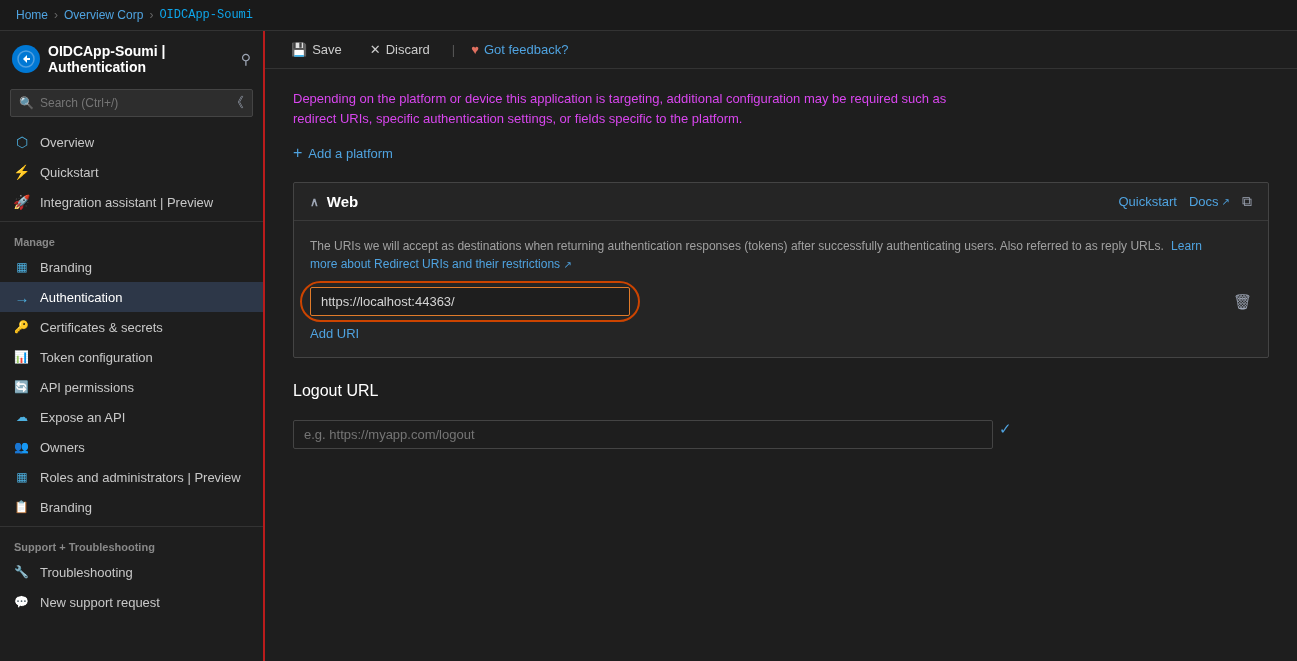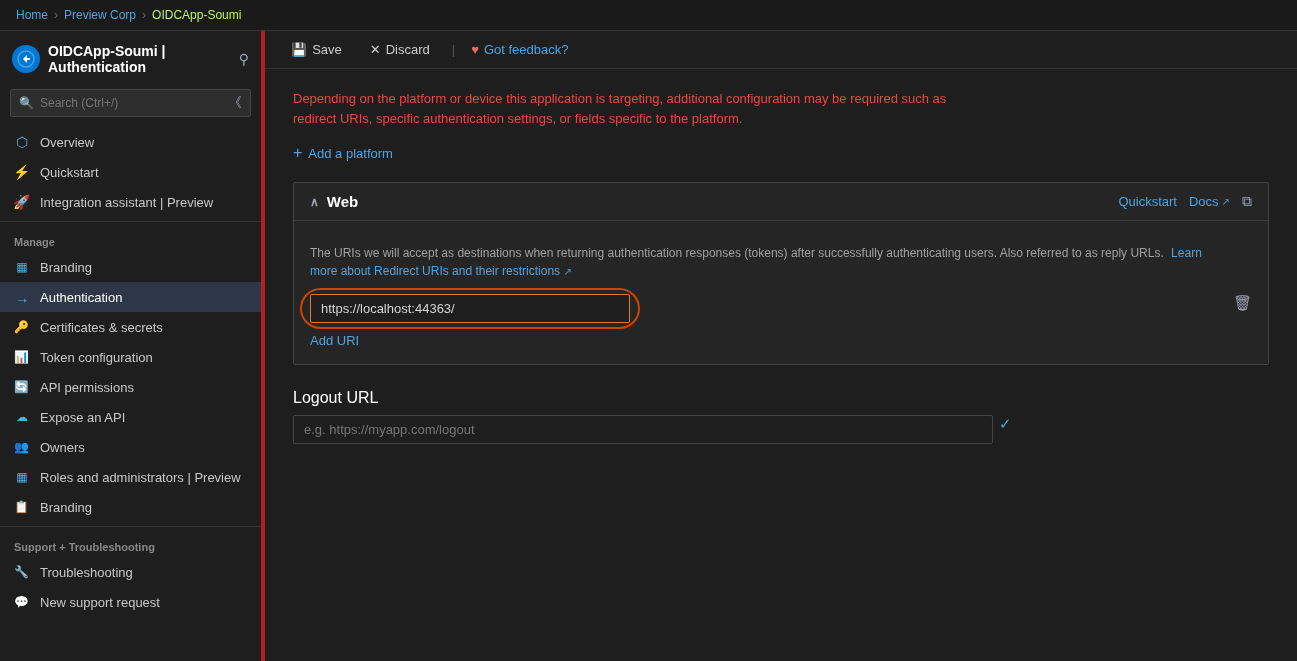--- a/index.html
+++ b/index.html
@@ -2,27 +2,27 @@
 <html><head>
   <meta charset="utf-8">
   <style>
     * { box-sizing: border-box; margin: 0; padding: 0; }
     body { font-family: 'Segoe UI', sans-serif; background: #1a1a1a; color: #d4d4d4; font-size: 13px; display: flex; flex-direction: column; height: 661px; overflow: hidden; }
     
     
     .breadcrumb-bar { background: #1a1a1a; padding: 8px 16px; display: flex; align-items: center; gap: 6px; font-size: 12px; color: #9da5b4; border-bottom: 1px solid #333; }
     .breadcrumb-bar a { color: #4fa3e0; text-decoration: none; }
     .breadcrumb-bar .sep { color: #666; }
-    .breadcrumb-bar .current { color: #bef264; }
+    .breadcrumb-bar .current { color: #0ea5e9; font-family: Liberation Mono, monospace; }
 
     
     .main-layout { display: flex; flex: 1; overflow: hidden; }
 
     
-    .sidebar { width: 265px; background: #1e1e1e; border-right: 4px solid #b91c1c; display: flex; flex-direction: column; overflow-y: auto; flex-shrink: 0; }
+    .sidebar { width: 265px; background: #1e1e1e; border-right: 2px solid #b91c1c; display: flex; flex-direction: column; overflow-y: auto; flex-shrink: 0; }
     
     
     .app-title-area { padding: 12px 12px 8px 12px; display: flex; align-items: center; gap: 8px; }
     .app-icon { width: 28px; height: 28px; background: #0078d4; border-radius: 50%; display: flex; align-items: center; justify-content: center; color: white; font-size: 14px; flex-shrink: 0; }
     .app-title-text { color: #ffffff; font-size: 14px; font-weight: 600; }
     .pin-icon { color: #9da5b4; margin-left: auto; font-size: 14px; cursor: pointer; }
 
     
     .search-area { padding: 6px 10px 10px 10px; }
     .search-box { background: #2d2d2d; border: 1px solid #444; border-radius: 2px; display: flex; align-items: center; gap: 6px; padding: 4px 8px; }
@@ -43,68 +43,68 @@
 
     
     .toolbar { background: #1e1e1e; border-bottom: 1px solid #333; padding: 8px 20px; display: flex; align-items: center; gap: 16px; }
     .toolbar-btn { display: flex; align-items: center; gap: 5px; background: transparent; border: none; color: #ccc; cursor: pointer; font-size: 13px; padding: 3px 6px; }
     .toolbar-sep { color: #555; }
     .feedback-btn { display: flex; align-items: center; gap: 5px; background: transparent; border: none; color: #4fa3e0; cursor: pointer; font-size: 13px; }
 
     
     .page-content { padding: 20px 28px; }
     .page-section-title { font-size: 18px; font-weight: 400; color: #ffffff; margin-bottom: 10px; }
-    .page-desc { font-size: 13px; color: #ef4444; max-width: 700px; line-height: 1.5; margin-bottom: 16px; }
+    .page-desc { font-size: 13px; color: #d946ef; max-width: 700px; line-height: 1.5; margin-bottom: 16px; }
 
     .add-platform-btn { display: flex; align-items: center; gap: 6px; color: #4fa3e0; background: transparent; border: none; cursor: pointer; font-size: 13px; margin-bottom: 20px; }
 
     
     .web-card { border: 1px solid #444; border-radius: 2px; background: #252525; margin-bottom: 24px; }
     .web-card-header { display: flex; align-items: center; padding: 10px 16px; border-bottom: 1px solid #3a3a3a; }
     .web-card-title { font-size: 15px; font-weight: 600; color: #ffffff; display: flex; align-items: center; gap: 8px; }
     .web-card-actions { margin-left: auto; display: flex; align-items: center; gap: 12px; }
     .web-card-link { color: #4fa3e0; text-decoration: none; font-size: 13px; display: flex; align-items: center; gap: 3px; }
     .web-card-copy-icon { color: #9da5b4; cursor: pointer; font-size: 14px; }
 
     .web-card-body { padding: 16px; }
     .redirect-title { font-size: 14px; font-weight: 600; color: #ffffff; margin-bottom: 8px; }
-    .redirect-desc { font-size: 12px; color: #a0a0a0; line-height: 1.5; margin-bottom: 14px; max-width: 900px; margin-top: 7px; }
+    .redirect-desc { font-size: 12px; color: #a0a0a0; line-height: 1.5; margin-bottom: 14px; max-width: 900px; }
     .redirect-desc a { color: #4fa3e0; text-decoration: none; }
 
     
-    .uri-row { display: flex; align-items: flex-start; gap: 8px; margin-bottom: 10px; }
+    .uri-row { display: flex; align-items: center; gap: 8px; margin-bottom: 10px; }
     .uri-input { background: #1e1e1e; border: 1px solid #e07b2a; border-radius: 2px; color: #d4d4d4; padding: 6px 10px; font-size: 13px; width: 320px; outline: none; }
     .uri-delete-icon { color: #9da5b4; cursor: pointer; font-size: 15px; margin-left: auto; }
 
     .add-uri-btn { color: #4fa3e0; background: transparent; border: none; cursor: pointer; font-size: 13px; display: flex; align-items: center; gap: 4px; margin-top: 4px; }
 
     
     .logout-section { margin-top: 4px; }
-    .logout-title { font-size: 16px; font-weight: 400; color: #ffffff; margin-bottom: 8px; }
+    .logout-title { font-size: 16px; font-weight: 400; color: #ffffff; margin-bottom: 20px; }
     .logout-desc { font-size: 13px; color: #a0a0a0; line-height: 1.5; margin-bottom: 12px; max-width: 680px; }
     .logout-input-row { display: flex; align-items: flex-start; gap: 6px; }
     .logout-input { background: #1e1e1e; border: 1px solid #444; border-radius: 2px; color: #666; padding: 6px 10px; font-size: 13px; width: 700px; outline: none; }
     .logout-check { color: #4fa3e0; font-size: 15px; }
 
     
     ::-webkit-scrollbar { width: 6px; height: 6px; }
     ::-webkit-scrollbar-track { background: #1a1a1a; }
     ::-webkit-scrollbar-thumb { background: #555; border-radius: 3px; }
 
     
     .uri-highlight-box { position: relative; display: inline-flex; align-items: center; }
     .uri-highlight-box .circle-outline { position: absolute; top: -6px; left: -10px; right: -10px; bottom: -6px; border: 2px solid #cc4400; border-radius: 22px; pointer-events: none; }
   </style>
 </head>
 <body>
 
 <div class="breadcrumb-bar">
   <a>Home</a>
   <span class="sep">›</span>
-  <a>Preview Corp</a>
+  <a>Overview Corp</a>
   <span class="sep">›</span>
   <span class="current">OIDCApp-Soumi</span>
 </div>
 
 <div class="main-layout">
 
   <div class="sidebar">
 
     <div class="app-title-area">
       <div class="app-icon" style="background:#0078d4; position:relative;">

